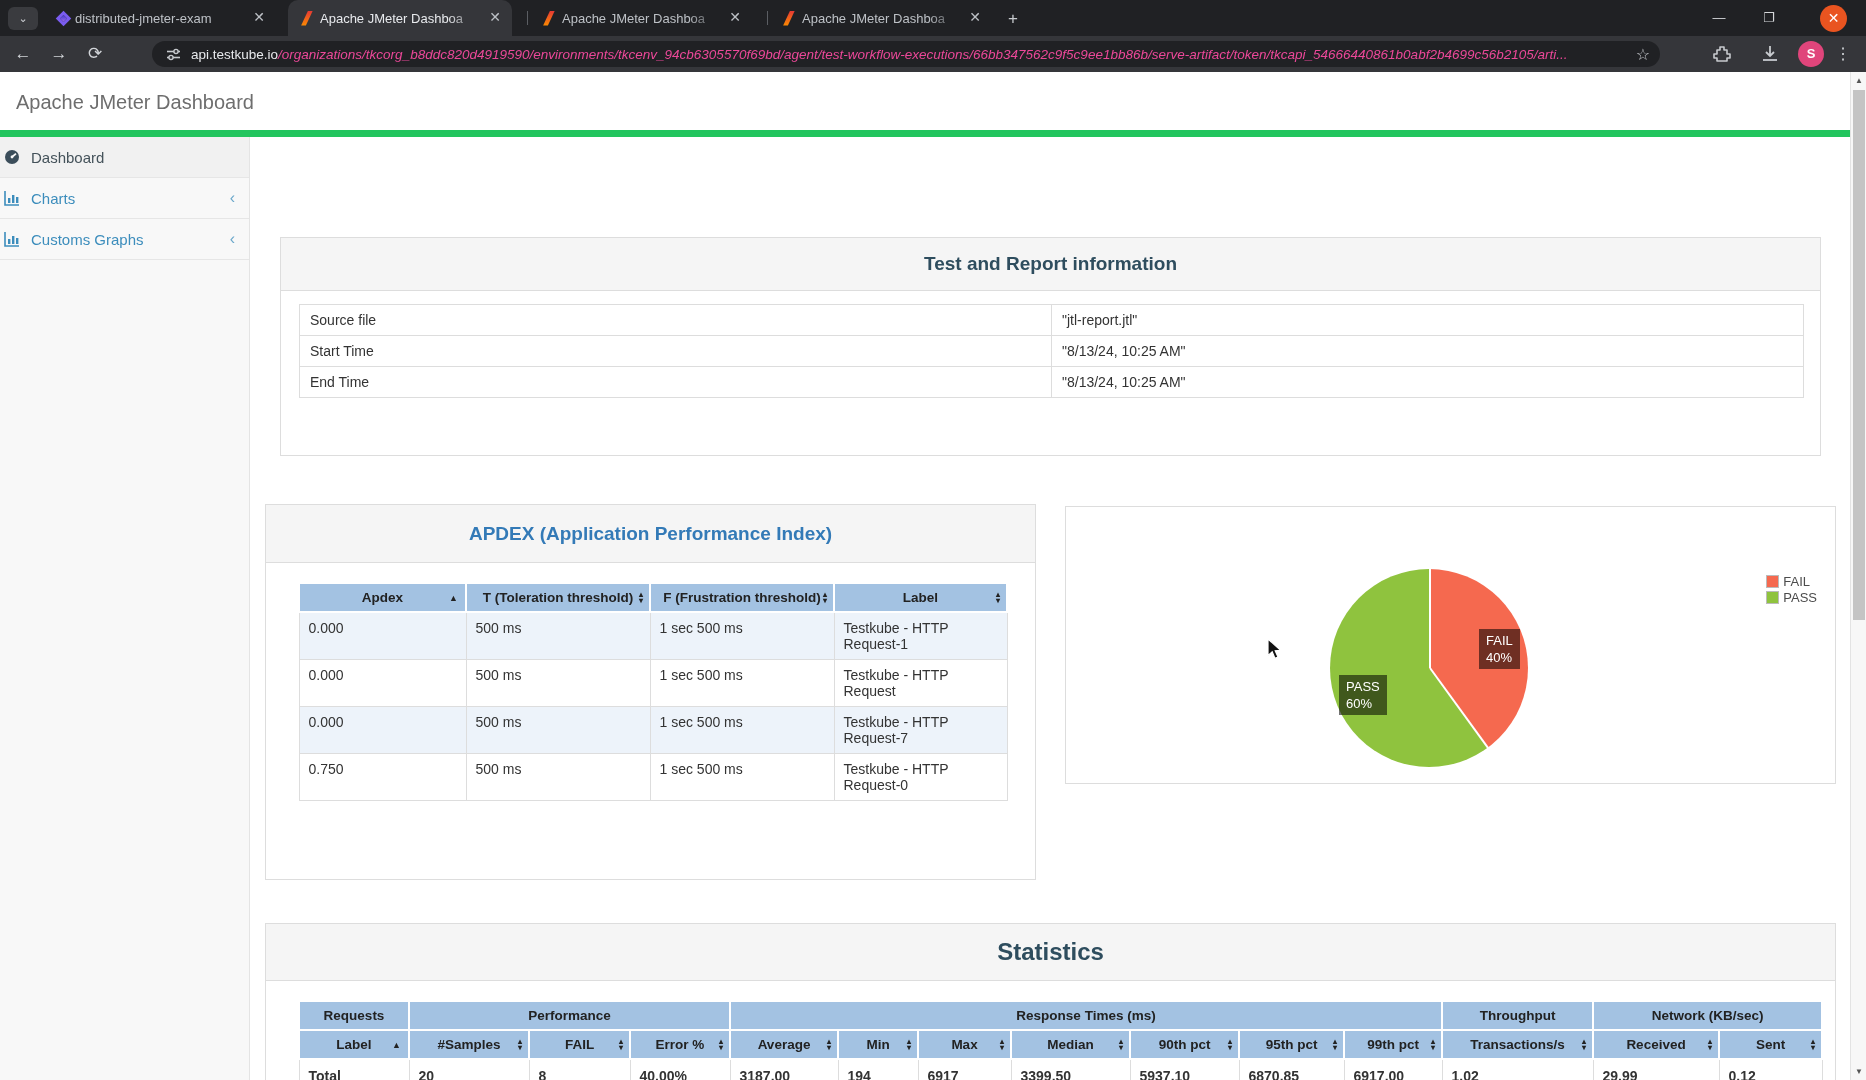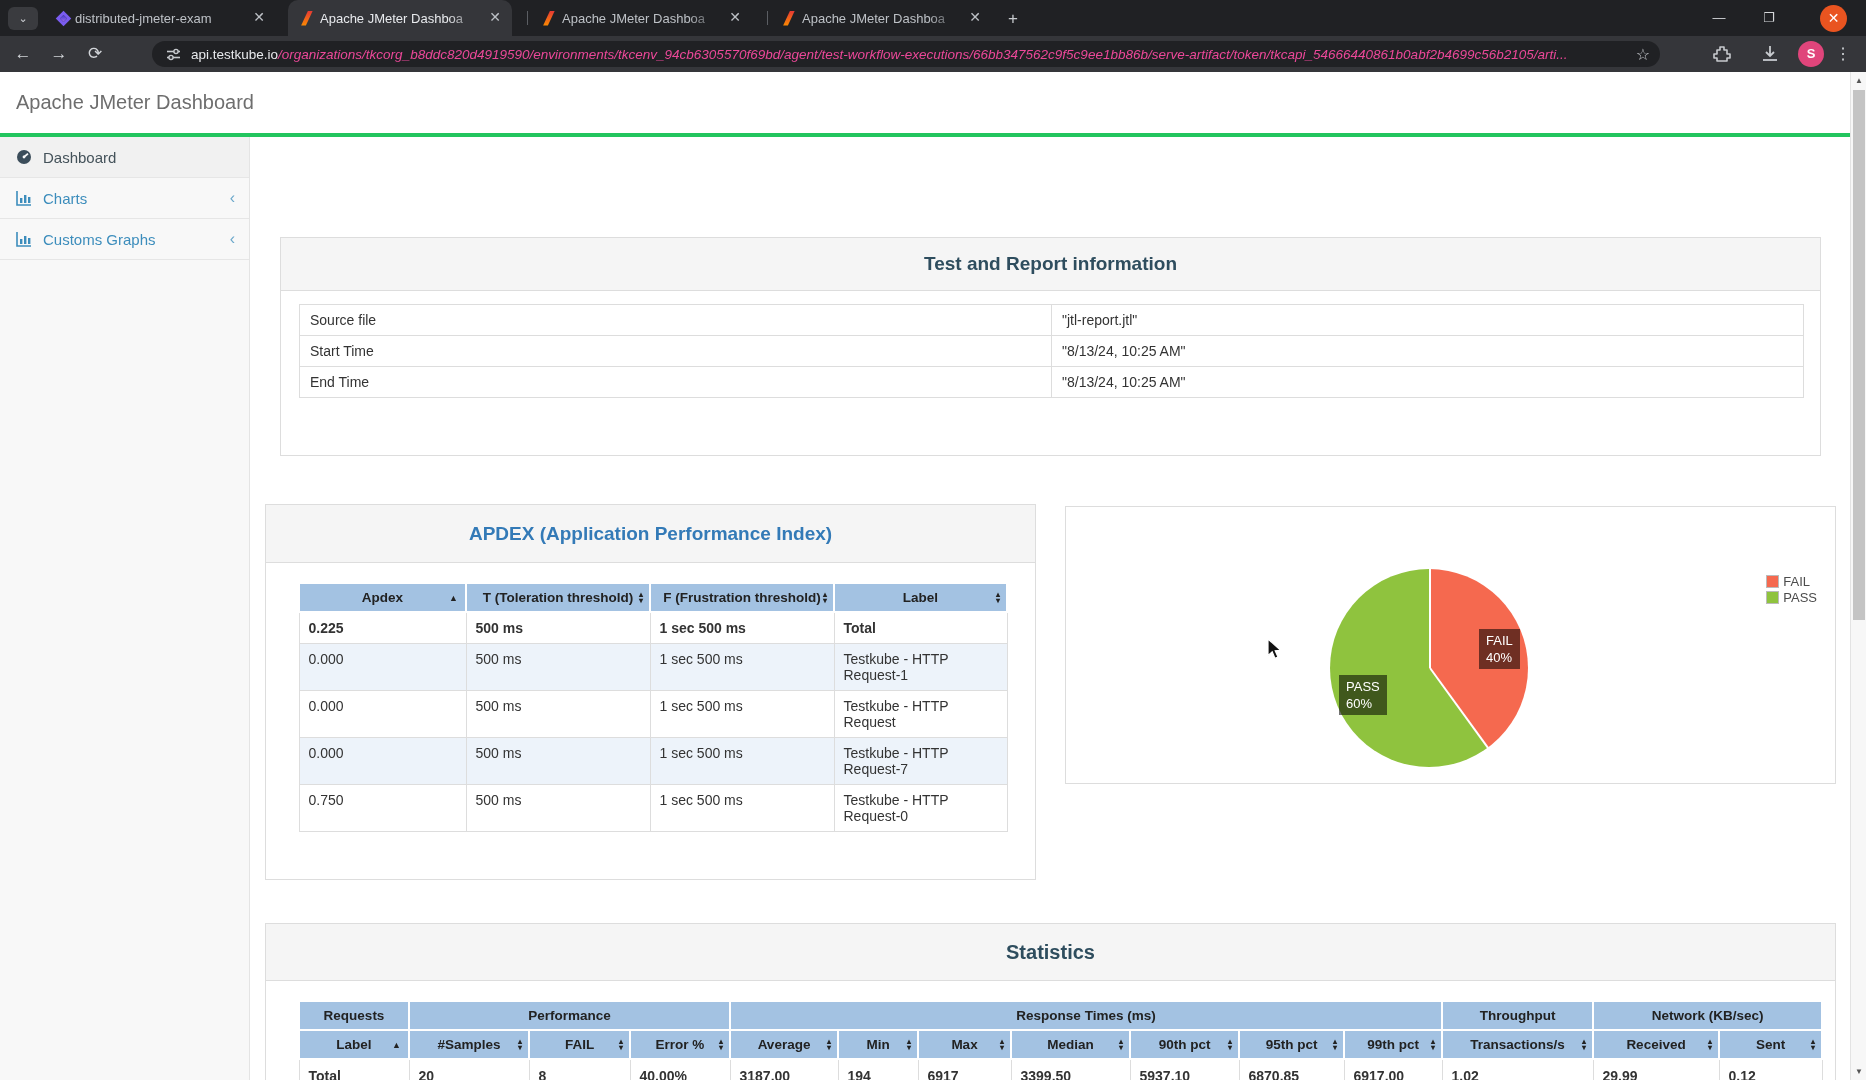--- a/index.html
+++ b/index.html
@@ -37,27 +37,27 @@
   #url-text { flex:1; font-size:13.5px; white-space:nowrap; overflow:hidden; }
   #url-text .domain { color:#e8eaed; }
   #url-text .path   { color:#ec4899;font-style:italic; }
   .star { color:#c8cbcf; font-size:16px; margin-left:8px; }
   #avatar { position:absolute; left:1798px; top:5px; width:26px; height:26px; border-radius:50%;
             background:#e0457b; color:#fff; font-size:13px; font-weight:bold; text-align:center; line-height:26px; }
 
   
   #page { position:absolute; left:0; top:72px; width:1850px; height:1008px; background:#fff; }
   #page-titlebar { position:absolute; left:0; top:0; width:1850px; height:65px; background:#fff;
-                   border-bottom:4px solid #22c55e; }
+                   border-bottom:7px solid #22c55e; }
   #page-title { position:absolute; left:16px; top:19px; font-size:20px; color:#6e6e6e; }
 
   #sidebar { position:absolute; left:0; top:65px; width:250px; height:943px; background:#f8f8f8;
              border-right:1px solid #e4e4e4; }
   .side-item { position:relative; height:41px; border-bottom:1px solid #e6e6e6; display:flex;
-               align-items:center; padding-left:16px; font-size:15px; color:#3c8dbc; }
+               align-items:center; padding-left:4px; font-size:15px; color:#3c8dbc; }
   .side-item.active { background:#f1f1f1; color:#44525a; }
   .side-item .s-ico { width:18px; margin-right:9px; display:inline-flex; }
   .side-chevron { position:absolute; right:14px; color:#3c8dbc; font-size:16px; opacity:.75; }
 
   #main { position:absolute; left:250px; top:65px; width:1600px; height:943px; background:#fff; }
 
   .panel { position:absolute; background:#fff; border:1px solid #ddd; }
   .panel-header { height:56px; background:#f5f5f5; border-bottom:1px solid #ddd;
                   display:flex; align-items:center; justify-content:center; }
   .panel-title { font-size:19px; font-weight:bold; color:#2e4d5e; }
@@ -270,26 +270,20 @@
                   </span></th>
             <th><span>F (Frustration threshold)</span><span class="sort-both">
                     <span>▴</span>
                     <span>▾</span>
                   </span></th>
             <th><span>Label</span><span class="sort-both">
                     <span>▴</span>
                     <span>▾</span>
                   </span></th>
           </tr>
-          <tr class="bold">
-            <td>0.225</td>
-            <td>500 ms</td>
-            <td>1 sec 500 ms</td>
-            <td>Total</td>
-          </tr>
           <tr class="stripe">
             <td>0.000</td>
             <td>500 ms</td>
             <td>1 sec 500 ms</td>
             <td style="width:150px">Testkube - HTTP Request-1</td>
           </tr>
           <tr>
             <td>0.000</td>
             <td>500 ms</td>
             <td>1 sec 500 ms</td>
@@ -331,21 +325,21 @@
           </div>
           <div class="legend-row">
             <span class="legend-swatch" style="background:#8fc33e;"></span>
             <span>PASS</span>
           </div>
         </div>
       </div>
 
       <div class="panel" id="stats-panel">
         <div class="panel-header">
-          <span class="panel-title" style="font-size:20px;">Statistics</span>
+          <span class="panel-title" style="font-size:24px;">Statistics</span>
         </div>
         <table class="data" id="stats-table">
           <colgroup>
             <col style="width:110px">
               <col style="width:120px">
               <col style="width:101px">
               <col style="width:100px">
             <col style="width:108px">
               <col style="width:80px">
               <col style="width:93px">

